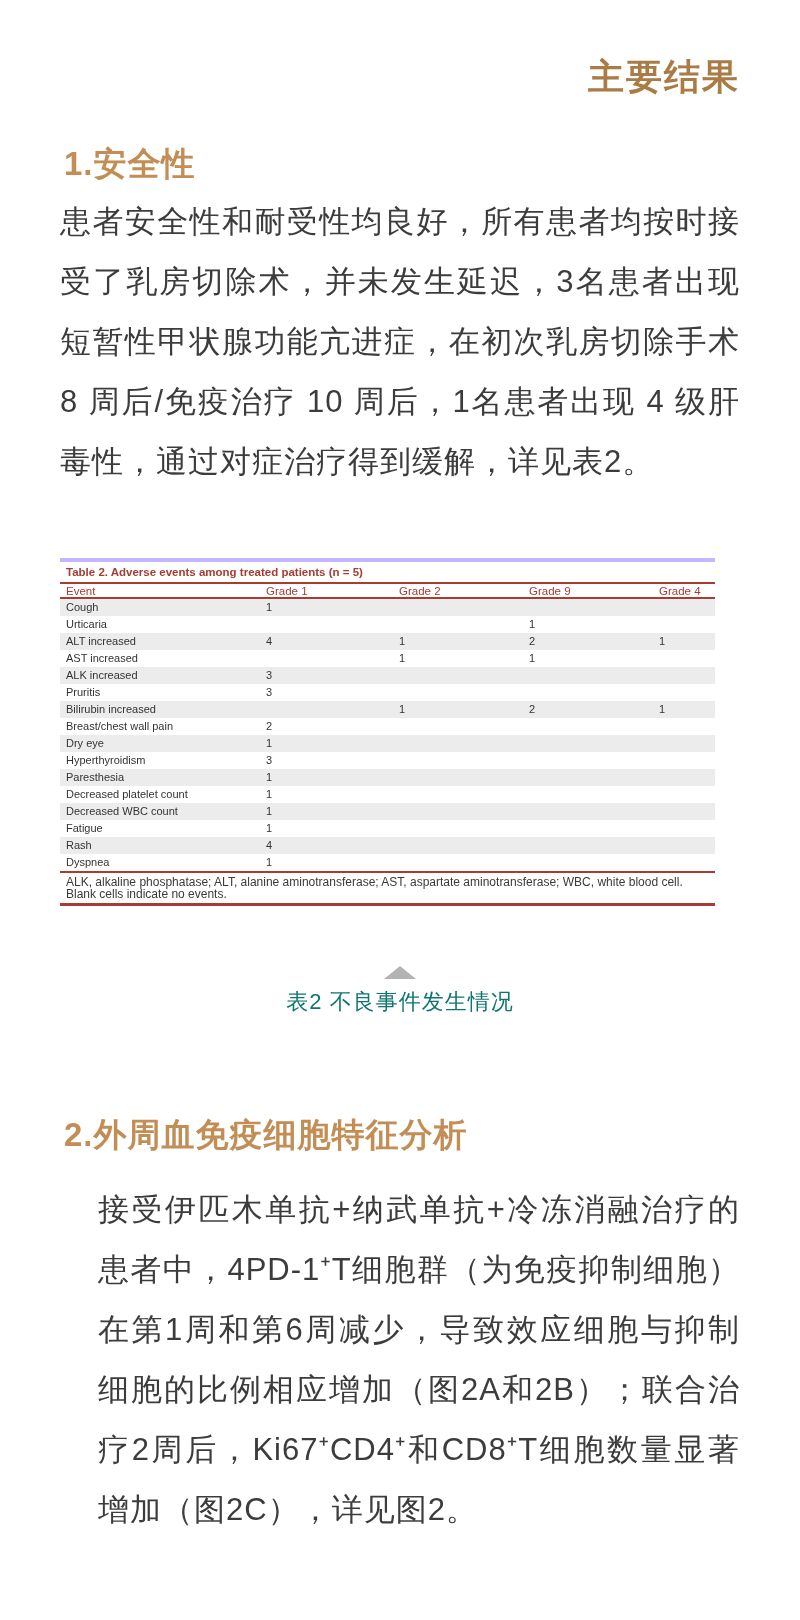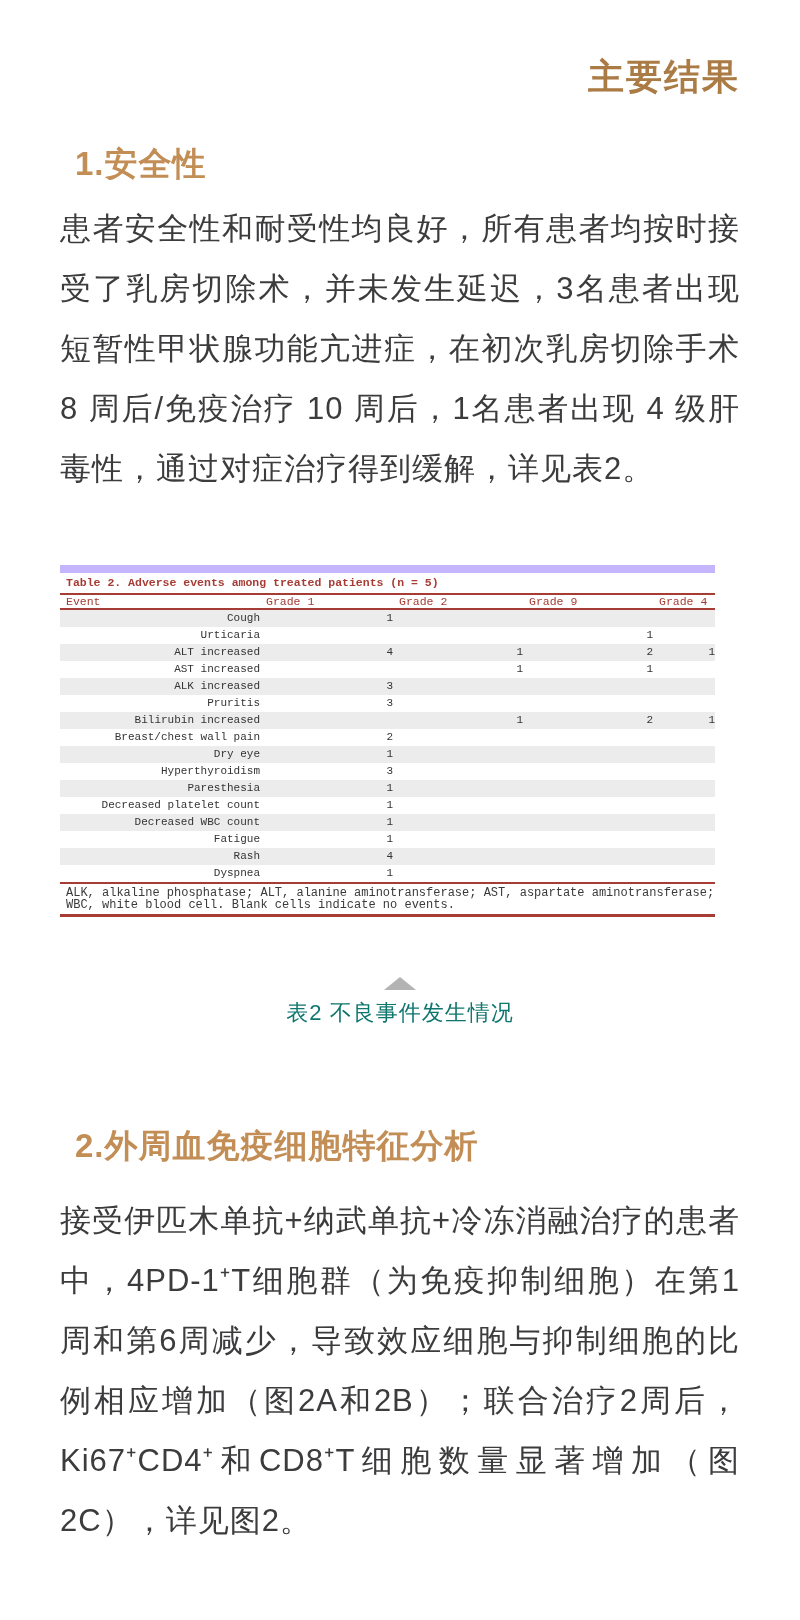--- a/index.html
+++ b/index.html
@@ -11,57 +11,57 @@
   .content { padding:0 60px; }
 
   .main-title {
     margin:56px 0 0 0;
     font-family:"Liberation Serif","DejaVu Serif",serif;
     font-size:36px; line-height:43px; font-weight:700;
     color:#ab7b45; letter-spacing:2px;text-align:right;
   }
   .sec-heading {
     font-size:33px; line-height:40px; font-weight:700;
-    color:#c28e55; letter-spacing:1px; margin:15px;
+    color:#c28e55; letter-spacing:1px; margin:4px;
   }
   .sec-heading.s1 { margin-top:45px; }
   .sec-heading.s2 { margin-top:98px; }
 
   .body-p {
     margin:8px 0 0 0;
     font-size:31px; line-height:60px; font-weight:300;
     color:#3c3c3e; letter-spacing:1px;
     text-align:justify; text-justify:inter-ideograph;
   }
-  .body-p.p2 { margin-top:25px; }
+  .body-p.p2 { margin-top:25px;margin-left:38px; }
 
   
   .table-wrap {
     width:655px; margin-top:66px;
-    border-top:8px solid #c4b5fd;
-    font-family:Liberation Mono, monospace;
+    border-top:4px solid #c4b5fd;
+    font-family:Liberation Sans, sans-serif;
   }
   .t-title {
     color:#a63c34; font-weight:700; font-size:11.5px; line-height:14px;
     padding:3px 0 3px 6px;
     border-bottom:2px solid #a63c34;
   }
   table.adv { width:100%; border-collapse:collapse; table-layout:fixed; }
   table.adv th {
     color:#a63c34; font-weight:400; font-size:11.5px; text-align:left;
     height:14px; padding:0 0 0 6px;
     border-bottom:2px solid #a63c34;
     white-space:nowrap; overflow:hidden;
   }
   table.adv td {
     font-size:11px; color:#333333; height:17px; line-height:17px;
     padding:0 0 0 6px; white-space:nowrap; overflow:hidden;
   }
   table.adv tbody tr:nth-child(odd) { background:#ececec; }
-  table.adv tbody { border-bottom:2px solid #a63c34;text-align:right; }
+  table.adv tbody { border-bottom:2px solid #a63c34; }
   .t-footnote {
     font-size:12px; line-height:12px; color:#3a3a3a;
     padding:3px 0 3px 6px;
     border-bottom:3px solid #a63c34;
   }
 
   
   .collapse-tri {
     width:0; height:0; margin:60px auto 0 auto;
     border-left:16px solid transparent;

